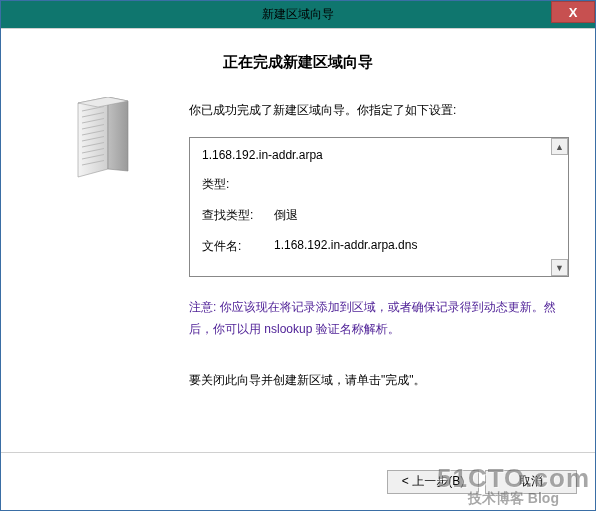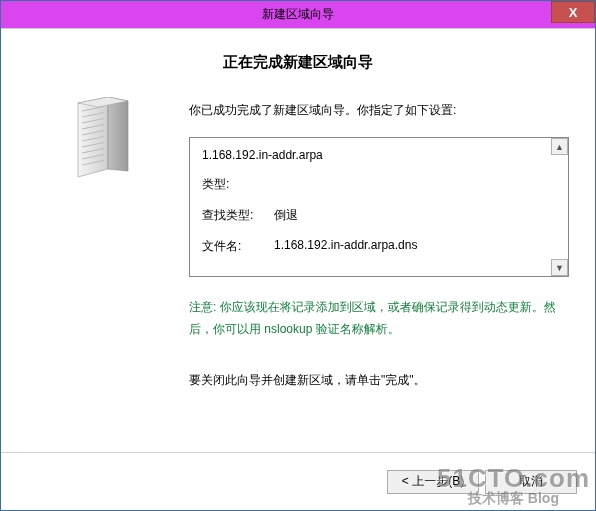--- a/index.html
+++ b/index.html
@@ -15,21 +15,21 @@
     .window {
       width: 596px;
       height: 511px;
       border: 1px solid #3a6ea5;
       background: #fff;
       display: flex;
       flex-direction: column;
     }
     .titlebar {
       height: 28px;
-      background: #d946ef;
+      background: #0f766e;
       border-bottom: 1px solid #d0d0d0;
       display: flex;
       align-items: center;
       justify-content: center;
       position: relative;
     }
     .titlebar-text {
       font-size: 12px;
       color: #000;
     }
@@ -97,21 +97,21 @@
     }
     .settings-label {
       width: 72px;
     }
     .settings-value {
       flex: 1;
     }
     .note {
       margin-top: 20px;
       line-height: 1.8;
-      color: #15803d;
+      color: #4c1d95;
     }
     .closing-text {
       margin-top: 32px;
       color: #000;
     }
     .scroll-up, .scroll-down {
       position: absolute;
       right: 0;
       width: 17px; height: 17px;
       background: #f0f0f0;

